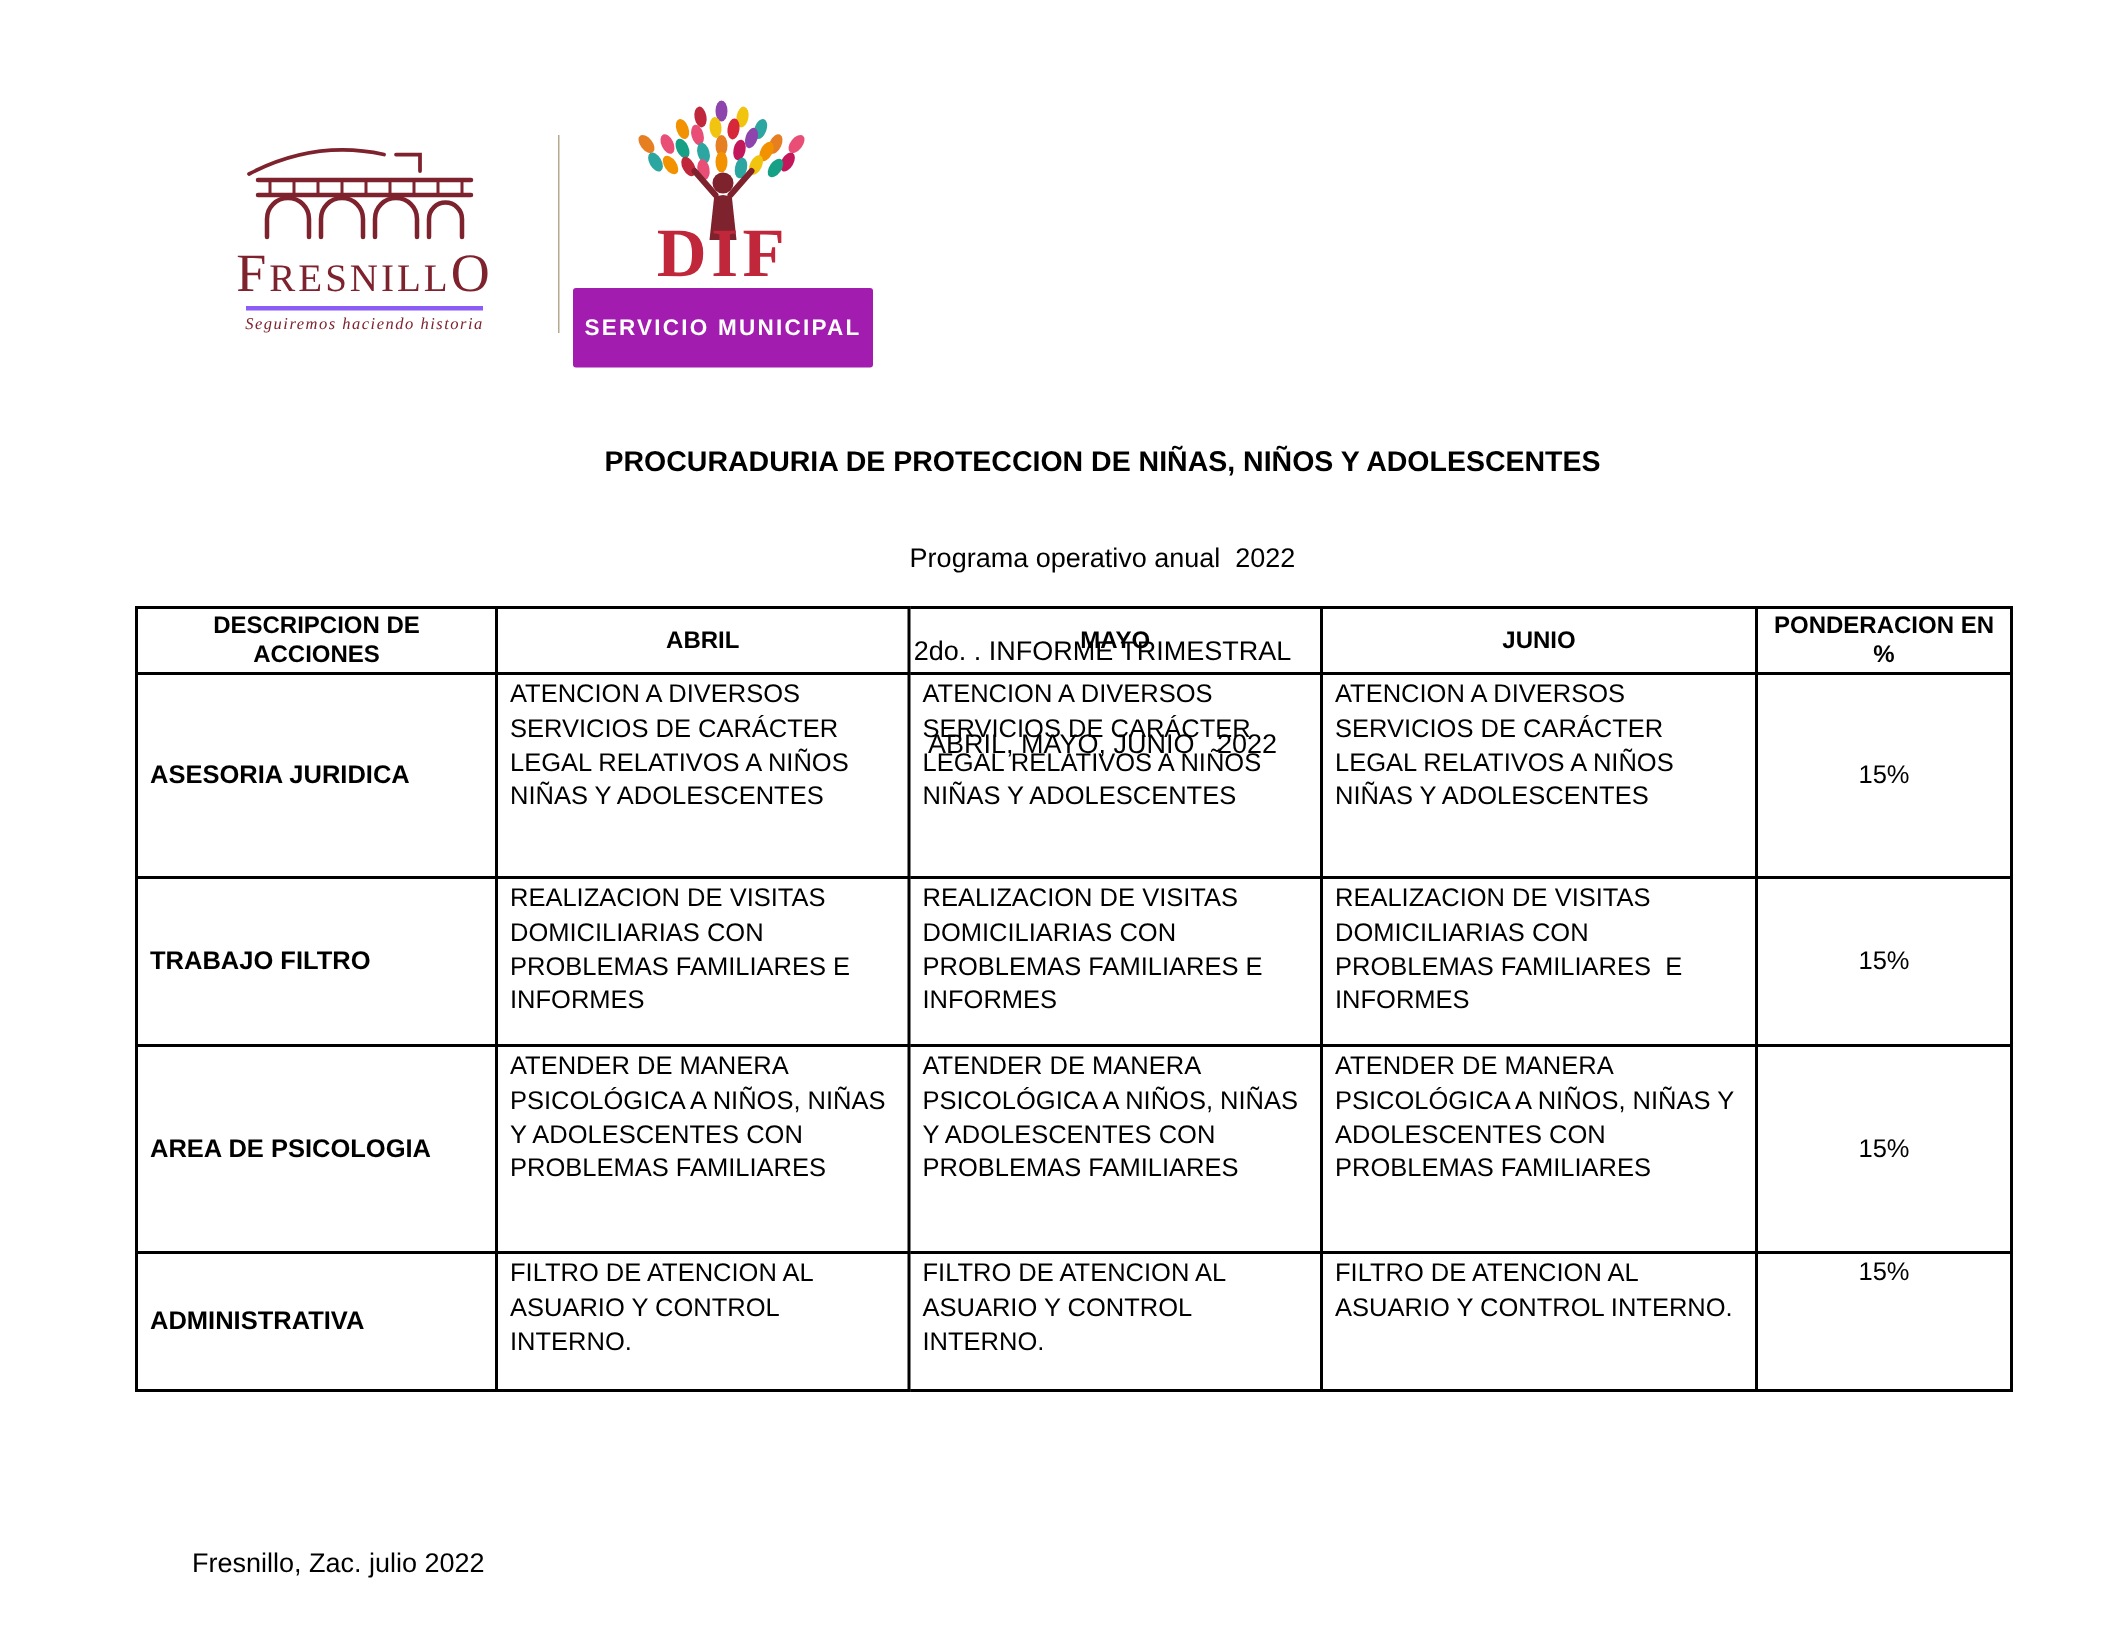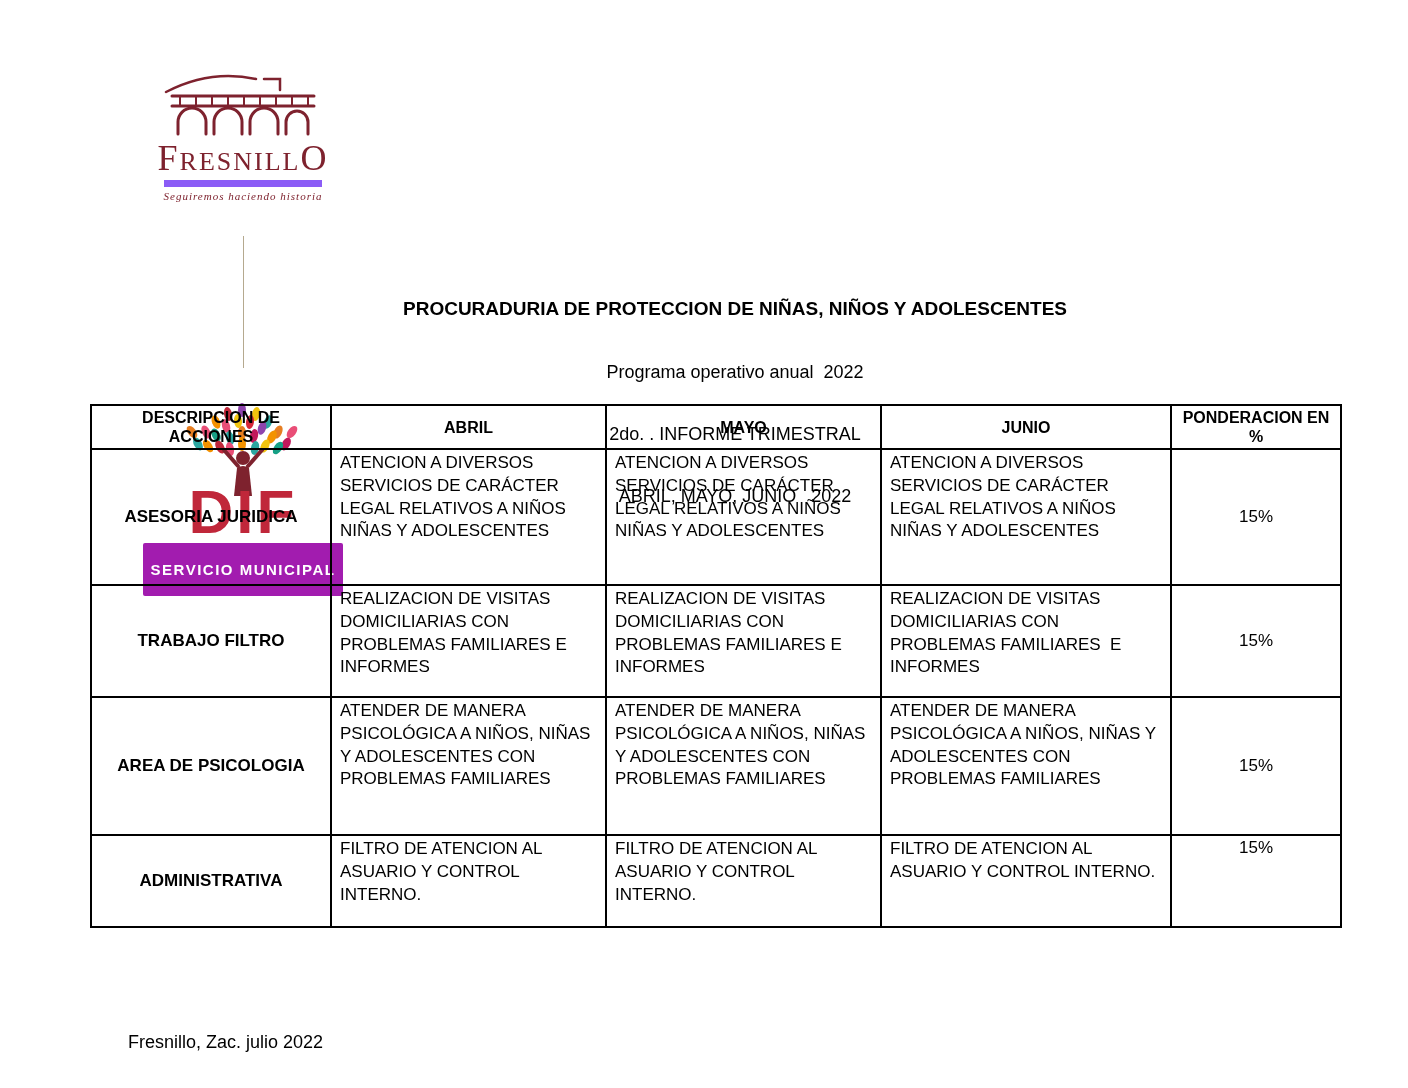--- a/index.html
+++ b/index.html
@@ -16,21 +16,20 @@
   }
 
   
   .logo-row {
     position: absolute;
     left: 148px;
     top: 66px;
     display: flex;
     align-items: center;
     gap: 34px;
-    flex-direction: column;
   }
   .fresnillo-logo {
     width: 190px;
     display: flex;
     flex-direction: column;
     align-items: center;
   }
   .fresnillo-word {
     font-family: "Liberation Serif", serif;
     color: #7e222e;
@@ -41,42 +40,43 @@
     white-space: nowrap;
   }
   .fresnillo-word .cap { font-size: 36px; }
   .fresnillo-tagline {
     font-family: "Liberation Serif", serif;
     font-style: italic;
     color: #7e222e;
     font-size: 11px;
     letter-spacing: 1px;
     margin-top: 4px;
-    border-top: 7px solid #8b5cf6;
+    border-top: 3px solid #8b5cf6;
     padding-top: 3px;
     white-space: nowrap;
   }
   .logo-divider {
     width: 1px;
     height: 132px;
     background: #b5a98f;
   }
   .dif-logo {
     width: 150px;
     display: flex;
     flex-direction: column;
     align-items: center;
   }
   .dif-word {
-    font-size: 62px;
+    font-size: 46px;
     font-weight: 800;
     color: #c0273a;
     letter-spacing: 3px;
     line-height: 0.9;
     margin-top: -14px;
+    font-family: Liberation Serif, serif;
   }
   .dif-banner {
     margin-top: 3px;
     background: #a21caf;
     color: #fff;
     font-size: 15px;
     font-weight: 700;
     letter-spacing: 1.5px;
     padding: 18px 8px;
     border-radius: 2px;
@@ -112,21 +112,20 @@
     font-size: 16px;
     font-weight: 700;
     text-align: center;
     vertical-align: middle;
     height: 42px;
     line-height: 1.2;
   }
   td.accion {
     font-size: 17px;
     font-weight: 700;
-    text-align: center;
     vertical-align: middle;
   }
   td.desc {
     font-size: 17px;
     font-weight: 400;
     text-align: left;
     vertical-align: top;
     line-height: 1.33;
     white-space: pre-wrap;
   }

